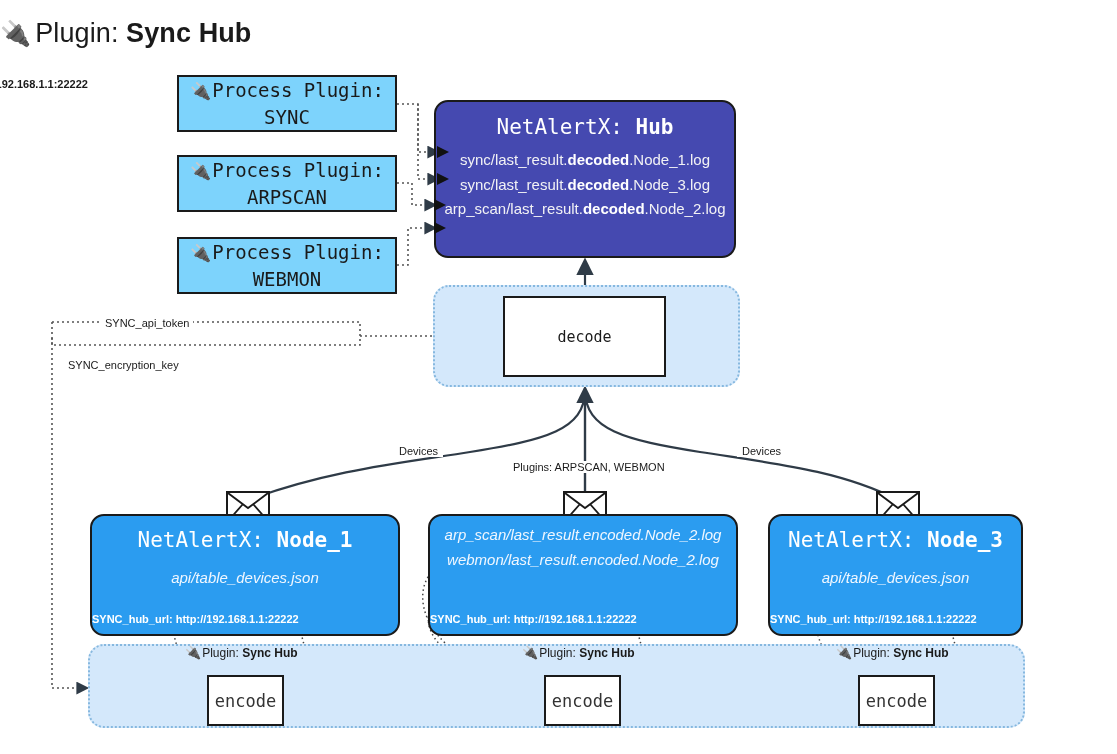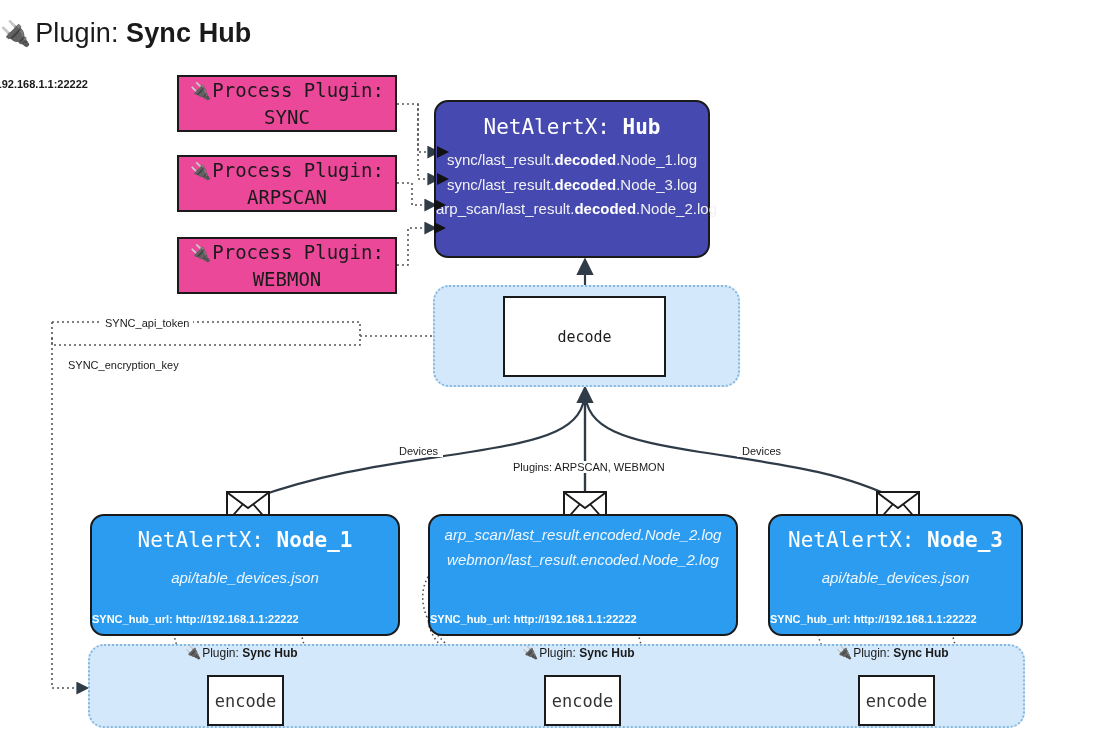--- a/index.html
+++ b/index.html
@@ -11,21 +11,21 @@
   .box{position:absolute;box-sizing:border-box;}
 
   
   #title{position:absolute;left:0;top:18px;width:1117px;
          font-size:27px;letter-spacing:.1px;white-space:nowrap;}
   #title .plug{font-size:25px;margin-right:4px;display:inline-block;transform:rotate(0deg);}
   #title .lead{font-weight:400;}
   #title .strong{font-weight:700;}
 
   
-  .pbox{border:2px solid #1a1a1a;background:#ec4899;
+  .pbox{border:2px solid #1a1a1a;background:#7dd3fc;
         font-family:"DejaVu Sans Mono","Liberation Mono",monospace;
         font-size:19px;line-height:26px;text-align:center;
         display:flex;flex-direction:column;justify-content:center;align-items:center;}
   .pbox .l1{white-space:nowrap;}
   .pbox .l2{white-space:nowrap;}
   .pbox .plug{font-family:"DejaVu Sans",sans-serif;font-size:17px;margin-right:1px;}
 
   
   #hub{background:#4549b0;border:2px solid #1a1a1a;border-radius:14px;color:#ffffff;}
   #hub .hub-title{font-family:"DejaVu Sans Mono","Liberation Mono",monospace;
@@ -141,21 +141,21 @@
 
   <div class="box pbox" style="left:177px;top:237px;width:220px;height:57px;">
     <div class="l1"><span class="plug">🔌</span><span>Process Plugin:</span></div>
     <div class="l2">WEBMON</div>
   </div>
 
   <div id="huburl" style="left:0;top:78px;width:1117px;text-align:center;">
     <span style="position:relative;left:-532px;">http://192.168.1.1:22222</span>
   </div>
 
-  <div class="box" id="hub" style="left:434px;top:100px;width:276px;height:158px;">
+  <div class="box" id="hub" style="left:434px;top:100px;width:302px;height:158px;">
     <div class="hub-title"><span>NetAlertX: </span><b>Hub</b></div>
     <div class="loglist">
       <div class="logline"><span>sync/last_result.</span><b>decoded</b><span>.Node_1.log</span></div>
       <div class="logline"><span>sync/last_result.</span><b>decoded</b><span>.Node_3.log</span></div>
       <div class="logline"><span>arp_scan/last_result.</span><b>decoded</b><span>.Node_2.log</span></div>
     </div>
   </div>
 
   <div class="lbl" style="left:101px;top:317px;padding:0 4px;">SYNC_api_token</div>
   <div class="lbl" style="left:64px;top:359px;padding:0 4px;">SYNC_encryption_key</div>

